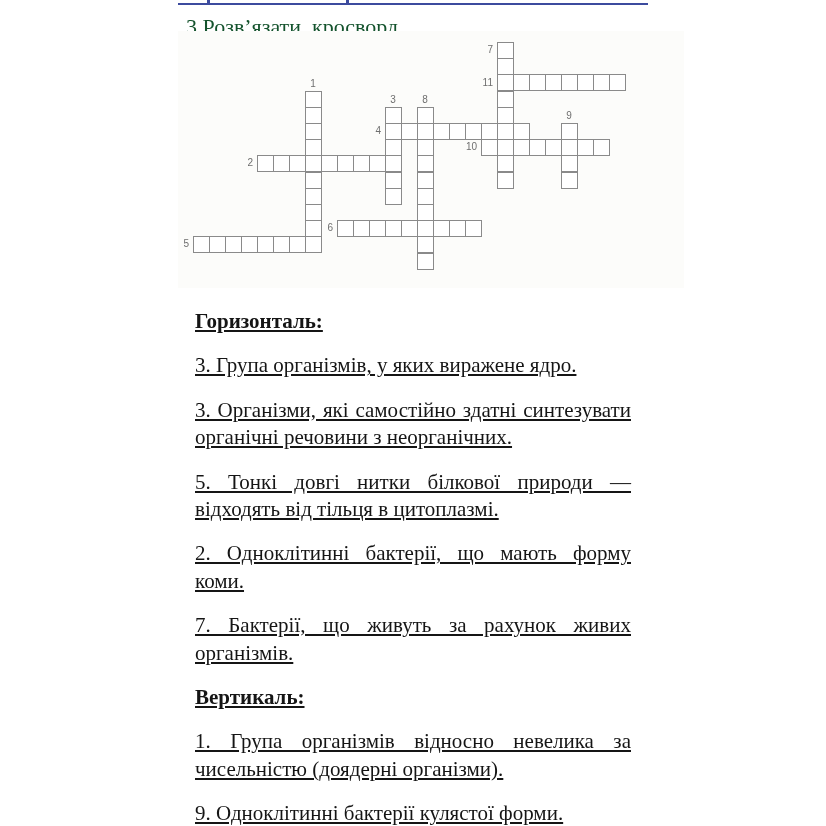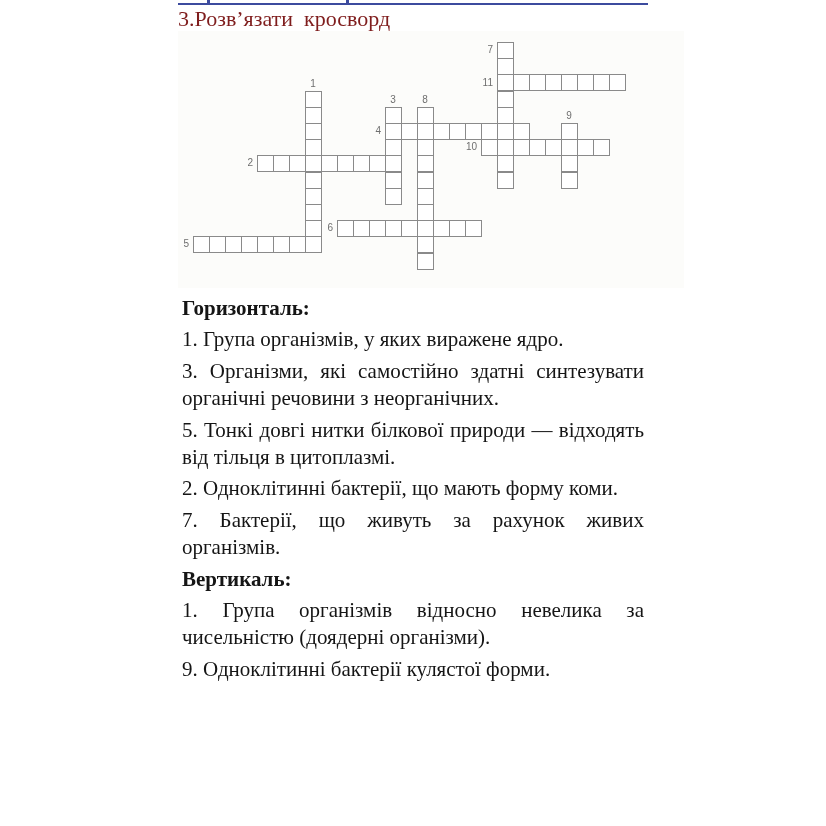--- a/index.html
+++ b/index.html
@@ -12,43 +12,43 @@
     font-family: "Liberation Serif", serif;
   }
   
   .clipped-link { position: absolute; left: 178px; top: 0; width: 470px; height: 6px; cursor: pointer; }
   .clipped-link .bar { position: absolute; left: 0; top: 3px; width: 100%; height: 2px; background: #3c4b9e; }
   .clipped-link .tick { position: absolute; top: 0; width: 3px; height: 4px; background: #3c4b9e; }
   .clipped-link .t1 { left: 29px; }
   .clipped-link .t2 { left: 168px; }
 
   .heading {
-    position: absolute; left: 178px; top: 6px; margin: 0;
-    font-size: 22px; font-weight: 400; color: #7f1d1d;
+    position: absolute; left: 178px; top: 6px; margin: 8px;
+    font-size: 22px; font-weight: 400; color: #14532d;
     white-space: pre; line-height: 25px;
   }
 
   
   .cw-bg { position: absolute; left: 178px; top: 31px; width: 506px; height: 257px; background: #fcfcfa; }
   .cell {
     position: absolute; box-sizing: border-box;
     background: #ffffff; border: 1px solid #8a8a8a;
   }
   .cw-label {
     position: absolute;
     font-family: "Liberation Sans", sans-serif;
     font-size: 10px; line-height: 11px; color: #6e6e6e;
   }
 
   
   .clues {
     position: absolute; left: 178px; top: 291px; width: 470px;
     font-size: 21px; line-height: 27.4px; color: #151515;
   }
-  .clues p { margin: 4px; }
+  .clues p { margin: 17px; text-decoration: underline; }
   .clue { text-align: justify; }
   .hdr { font-weight: bold; text-align: left; }
 </style>
 </head>
 <body>
 
 <div class="page">
 
   <div class="clipped-link">
     <span class="tick t1"></span>
@@ -149,21 +149,21 @@
       <div class="cell" style="left: 561px; top: 74px; width: 17px; height: 17px; border-color: rgb(138, 138, 138);"></div>
       <div class="cell" style="left: 577px; top: 74px; width: 17px; height: 17px; border-color: rgb(138, 138, 138);"></div>
       <div class="cell" style="left: 593px; top: 74px; width: 17px; height: 17px; border-color: rgb(138, 138, 138);"></div>
       <div class="cell" style="left: 609px; top: 74px; width: 17px; height: 17px; border-color: rgb(138, 138, 138);"></div>
       <div class="cw-label" style="color: rgb(110, 110, 110); left: 473px; width: 20px; top: 77px; text-align: right;">11</div>
     </div>
 
   <div class="clues">
     <p class="hdr">Горизонталь:</p>
     <div id="h-clues">
-        <p class="clue">1. Група організмів, у яких виражене ядро.</p>
+        <p class="clue">3. Група організмів, у яких виражене ядро.</p>
         <p class="clue">3. Організми, які самостійно здатні синтезувати органічні речовини з неорганічних.</p>
         <p class="clue">5. Тонкі довгі нитки білкової природи — відходять від тільця в цитоплазмі.</p>
         <p class="clue">2. Одноклітинні бактерії, що мають форму коми.</p>
         <p class="clue">7. Бактерії, що живуть за рахунок живих організмів.</p>
       </div>
     <p class="hdr">Вертикаль:</p>
     <div id="v-clues">
         <p class="clue">1. Група організмів відносно невелика за чисельністю (доядерні організми).</p>
         <p class="clue">9. Одноклітинні бактерії кулястої форми.</p>
       </div>

